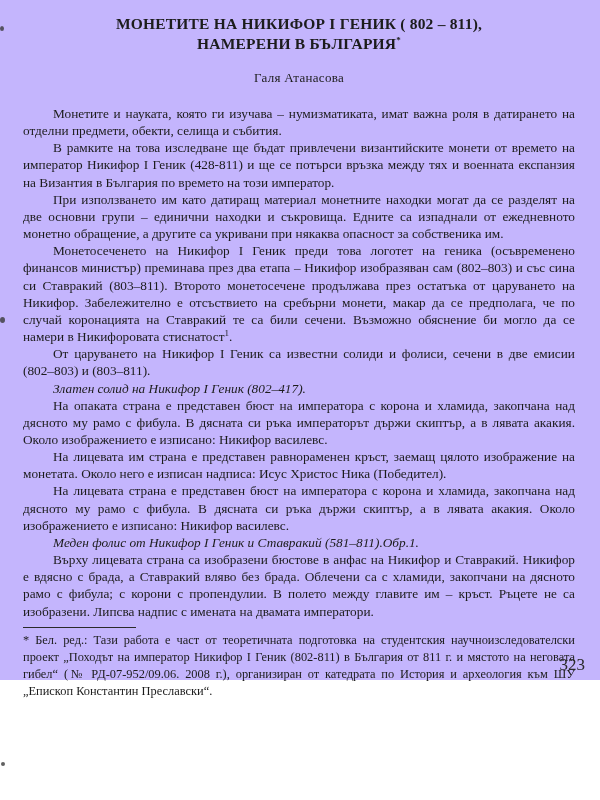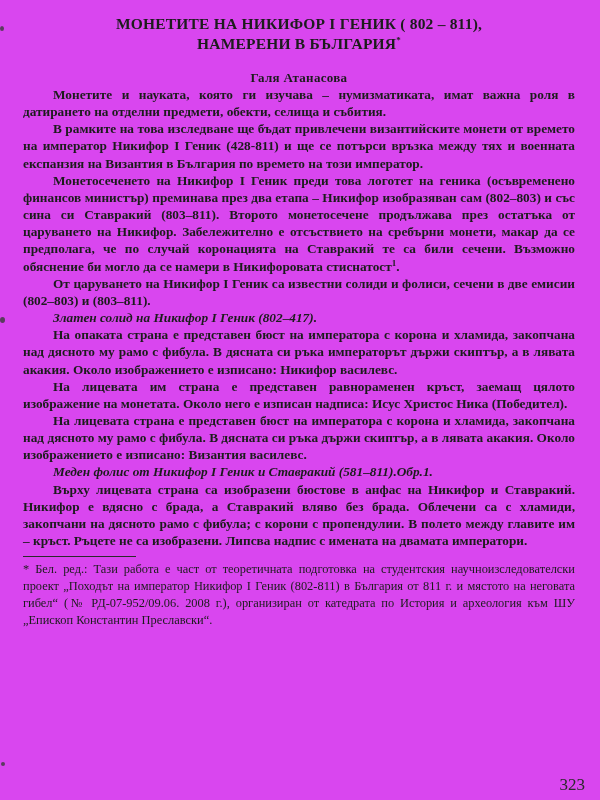--- a/index.html
+++ b/index.html
@@ -5,48 +5,48 @@
   html, body { margin: 0; padding: 0; }
   body {
     width: 600px; height: 800px;
     background: #ffffff;
     font-family: "Liberation Serif", serif;
     color: #1c1c1c;
     overflow: hidden;
   }
   .page {
     position: relative;
-    width: 600px; height: 800px;
-    background: #d946ef;
+    width: 600px; height: 680px;
+    background: #c4b5fd;
     box-sizing: border-box;
   }
   .content {
     padding: 8px 25px 0 23px;
   }
   .title {
     font-size: 15.5px;
     font-weight: bold;
     text-align: center;
     margin: 6px 0 0 0;
     line-height: 20px;
     letter-spacing: 0.2px;
   }
   .title sup { font-size: 9px; }
   .author {
     text-align: center;
-    font-weight: bold;
+    font-weight: normal;
     font-size: 13px;
     margin-top: 16px;
     letter-spacing: 0.3px;
   }
   .bodytext {
+    margin-top: 19px;
     font-size: 13.3px;
     line-height: 17.15px;
     text-align: justify;
-    font-weight: bold;
   }
   .bodytext p {
     margin: 0;
     text-indent: 30px;
   }
   .bodytext p.italic { font-style: italic; }
   sup {
     font-size: 9px;
     line-height: 0;
     vertical-align: super;
@@ -89,26 +89,27 @@
   <span class="scan-mark" id="mark3"></span>
 
   <div class="content">
     <h1 class="title"><span>МОНЕТИТЕ НА НИКИФОР I ГЕНИК ( 802 – 811),</span><br><span>НАМЕРЕНИ В БЪЛГАРИЯ</span><sup>*</sup></h1>
 
     <div class="author">Галя Атанасова</div>
 
     <div class="bodytext">
       <p>Монетите и науката, която ги изучава – нумизматиката, имат важна роля в датирането на отделни предмети, обекти, селища и събития.</p>
       <p>В рамките на това изследване ще бъдат привлечени византийските монети от времето на император Никифор I Геник (428-811) и ще се потърси връзка между тях и военната експанзия на Византия в България по времето на този император.</p>
+      <p>При използването им като датиращ материал монетните находки могат да се разделят на две основни групи – единични находки и съкровища. Едните са изпаднали от ежедневното монетно обращение, а другите са укривани при някаква опасност за собственика им.</p>
       <p><span>Монетосеченето на Никифор I Геник преди това логотет на геника (осъвременено финансов министър) преминава през два етапа – Никифор изобразяван сам (802–803) и със сина си Ставракий (803–811). Второто монетосечене продължава през остатъка от царуването на Никифор. Забележително е отсъствието на сребърни монети, макар да се предполага, че по случай коронацията на Ставракий те са били сечени. Възможно обяснение би могло да се намери в Никифоровата стиснатост</span><sup>1</sup><span>.</span></p>
       <p>От царуването на Никифор I Геник са известни солиди и фолиси, сечени в две емисии (802–803) и (803–811).</p>
       <p class="italic">Златен солид на Никифор I Геник (802–417).</p>
       <p>На опаката страна е представен бюст на императора с корона и хламида, закопчана над дясното му рамо с фибула. В дясната си ръка императорът държи скиптър, а в лявата акакия. Около изображението е изписано: Никифор василевс.</p>
       <p>На лицевата им страна е представен равнораменен кръст, заемащ цялото изображение на монетата. Около него е изписан надписа: Исус Христос Ника (Победител).</p>
-      <p>На лицевата страна е представен бюст на императора с корона и хламида, закопчана над дясното му рамо с фибула. В дясната си ръка държи скиптър, а в лявата акакия. Около изображението е изписано: Византия василевс.</p>
+      <p>На лицевата страна е представен бюст на императора с корона и хламида, закопчана над дясното му рамо с фибула. В дясната си ръка държи скиптър, а в лявата акакия. Около изображението е изписано: Никифор василевс.</p>
       <p class="italic">Меден фолис от Никифор I Геник и Ставракий (581–811).Обр.1.</p>
       <p>Върху лицевата страна са изобразени бюстове в анфас на Никифор и Ставракий. Никифор е вдясно с брада, а Ставракий вляво без брада. Облечени са с хламиди, закопчани на дясното рамо с фибула; с корони с пропендулии. В полето между главите им – кръст. Ръцете не са изобразени. Липсва надпис с имената на двамата императори.</p>
     </div>
 
     <div class="footnote-section">
       <div class="fnrule"></div>
       <div class="footnote">
         <p><span>*</span> <span>Бел. ред.: Тази работа е част от теоретичната подготовка на студентския научноизследователски проект „Походът на император Никифор I Геник (802-811) в България от 811 г. и мястото на неговата гибел“ (№ РД-07-952/09.06. 2008 г.), организиран от катедрата по История и археология към ШУ „Епископ Константин Преславски“.</span></p>
       </div>
     </div>

